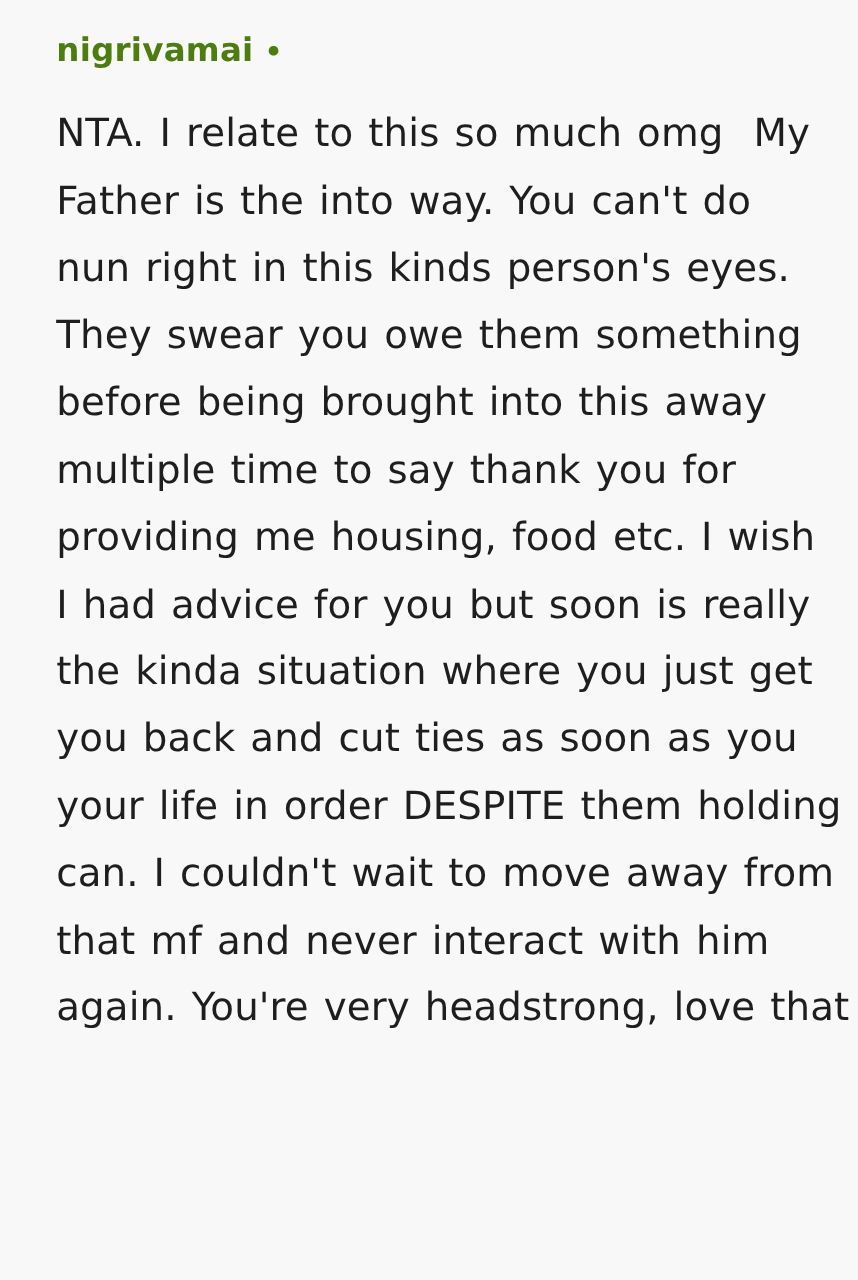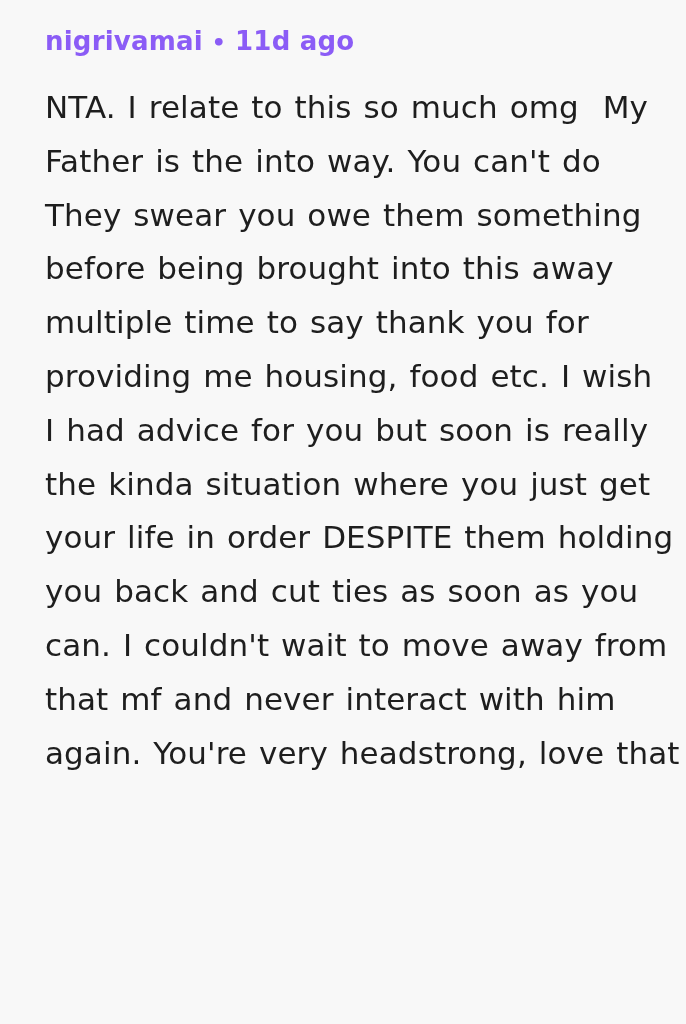--- a/index.html
+++ b/index.html
@@ -19,21 +19,21 @@
     height: 1024px;
     padding: 24px 36px 0 45px;
   }
   .comment-meta {
     display: flex;
     align-items: baseline;
     gap: 9px;
     font-size: 26px;
     font-weight: bold;
     line-height: 34px;
-    color: #8b5cf6;
+    color: #4d7c0f;
     letter-spacing: 0.2px;
     white-space: pre;
   }
   .comment-meta .author {
     cursor: pointer;
   }
   .comment-meta .sep-dot {
     font-size: 22px;
   }
   .comment-body {
@@ -48,30 +48,30 @@
     white-space: pre;
   }
 </style>
 </head>
 <body>
 
 <div class="comment-card">
   <div class="comment-meta">
     <span class="author">nigrivamai</span>
     <span class="sep-dot">•</span>
-    <span class="timestamp">11d ago</span>
   </div>
   <div class="comment-body">
       <div class="body-line">NTA. I relate to this so much omg  My</div>
       <div class="body-line">Father is the into way. You can't do</div>
+      <div class="body-line">nun right in this kinds person's eyes.</div>
       <div class="body-line">They swear you owe them something</div>
       <div class="body-line">before being brought into this away</div>
       <div class="body-line">multiple time to say thank you for</div>
       <div class="body-line">providing me housing, food etc. I wish</div>
       <div class="body-line">I had advice for you but soon is really</div>
       <div class="body-line">the kinda situation where you just get</div>
+      <div class="body-line">you back and cut ties as soon as you</div>
       <div class="body-line">your life in order DESPITE them holding</div>
-      <div class="body-line">you back and cut ties as soon as you</div>
       <div class="body-line">can. I couldn't wait to move away from</div>
       <div class="body-line">that mf and never interact with him</div>
       <div class="body-line">again. You're very headstrong, love that</div>
     </div>
 </div>
 
 </body></html>

